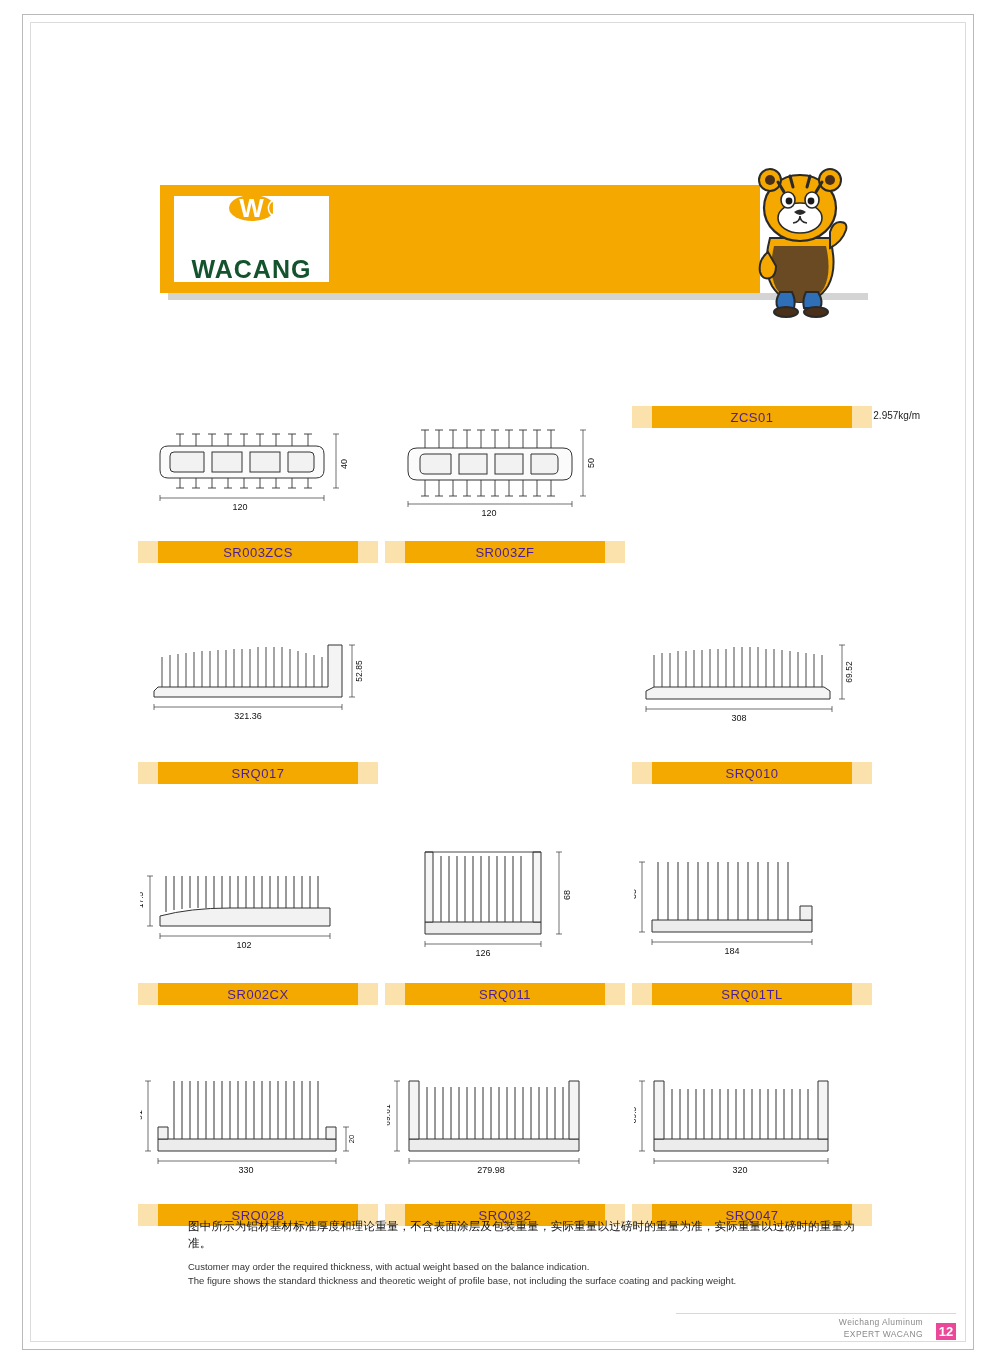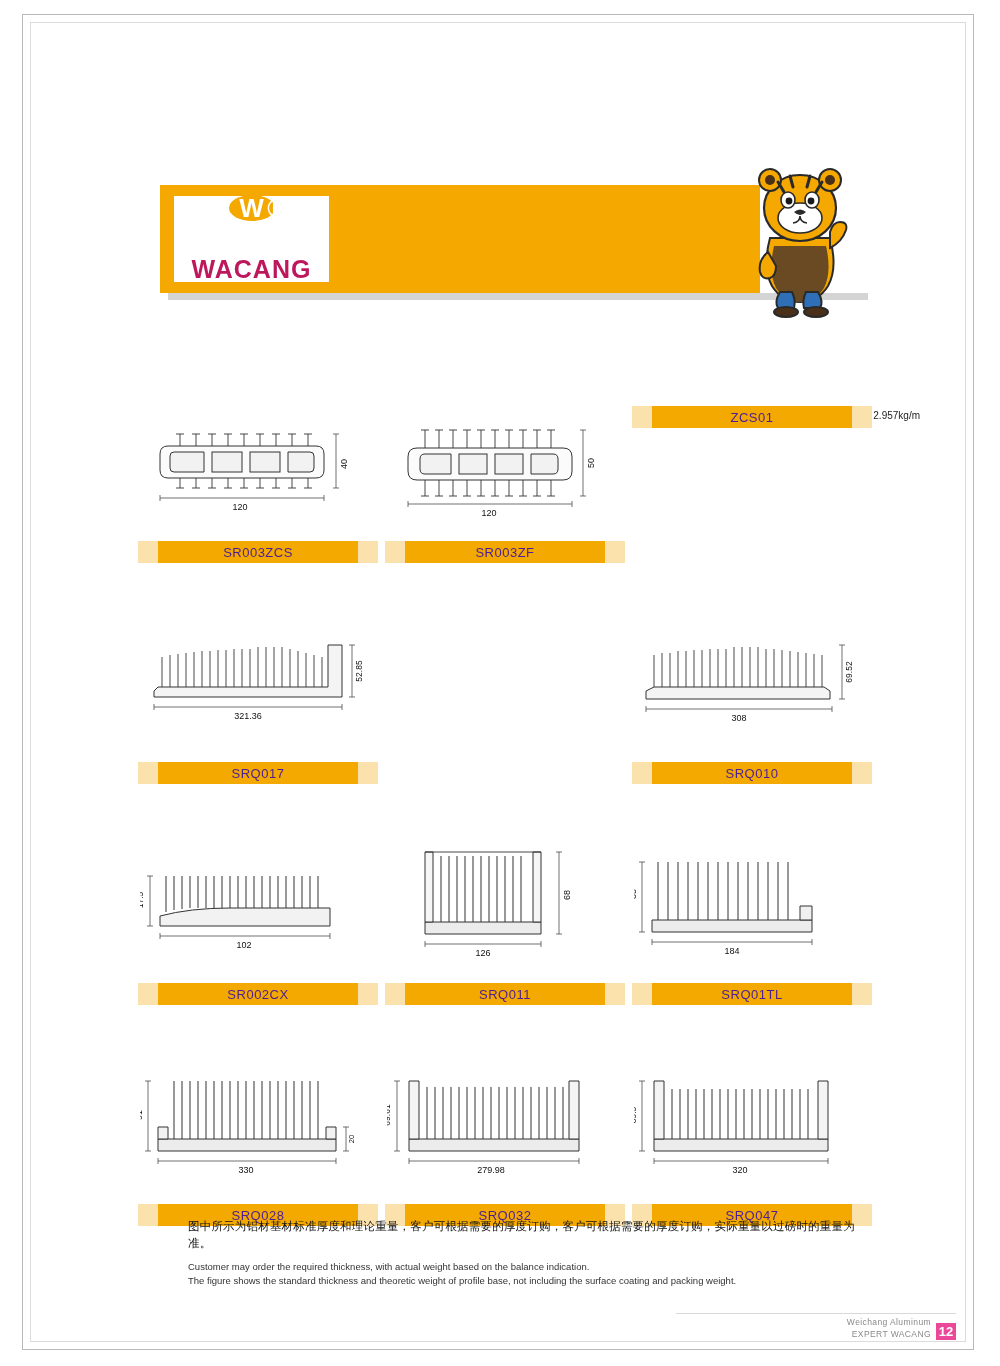--- a/index.html
+++ b/index.html
@@ -66,21 +66,21 @@
     color:#fff;font-weight:bold;font-size:26px;
     font-family:"Liberation Sans",sans-serif;
     line-height:1;
   }
   .logo-reg{
     position:absolute;right:-12px;top:0;
     font-size:9px;color:#333;
   }
   .logo-text{
     font-size:25px;font-weight:bold;letter-spacing:1px;
-    color:#be185d;
+    color:#14532d;
     font-family:"Liberation Sans",sans-serif;
     margin-top:32px;
   }
   .header-titles{
     position:absolute;left:190px;top:12px;
     color:#ffffff;
   }
   .title-en{
     font-family:"Liberation Serif", serif;
     font-size:30px;
@@ -170,21 +170,21 @@
   }
   .note-en{
     margin-top:7px;
     font-size:9.5px;color:#333;
     line-height:1.55;
     font-family:"Liberation Sans",sans-serif;
   }
   .footer{
     position:absolute;
     right:44px;bottom:26px;
-    display:flex;align-items:flex-end;
+    display:flex;align-items:flex-end;gap:8px;
   }
   .footer-text{
     text-align:right;
     font-size:8.5px;color:#8a8a8a;
     line-height:1.35;
     margin-right:5px;
     letter-spacing:0.4px;
   }
   .page-num{
     background:#ec4899;
@@ -500,21 +500,21 @@
         </div>
         <div class="label-bar">
           <span class="label-text">SRQ047</span>
         </div>
       </div>
     </div>
 
   </div>
 
   <div class="notes">
-    <div class="note-cn">图中所示为铝材基材标准厚度和理论重量，客户可根据需要的厚度订购，客户可根据需要的厚度订购，实际重量以过磅时的重量为准。</div>
+    <div class="note-cn">图中所示为铝材基材标准厚度和理论重量，不含表面涂层及包装重量，实际重量以过磅时的重量为准，实际重量以过磅时的重量为准。</div>
     <div class="note-en">
       <div>Customer may order the required thickness, with actual weight based on the balance indication.</div>
       <div>The figure shows the standard thickness and theoretic weight of profile base, not including the surface coating and packing weight.</div>
     </div>
   </div>
 
   <div class="footer-rule"></div>
   <div class="footer">
     <div class="footer-text">
       <div>Weichang Aluminum</div>

